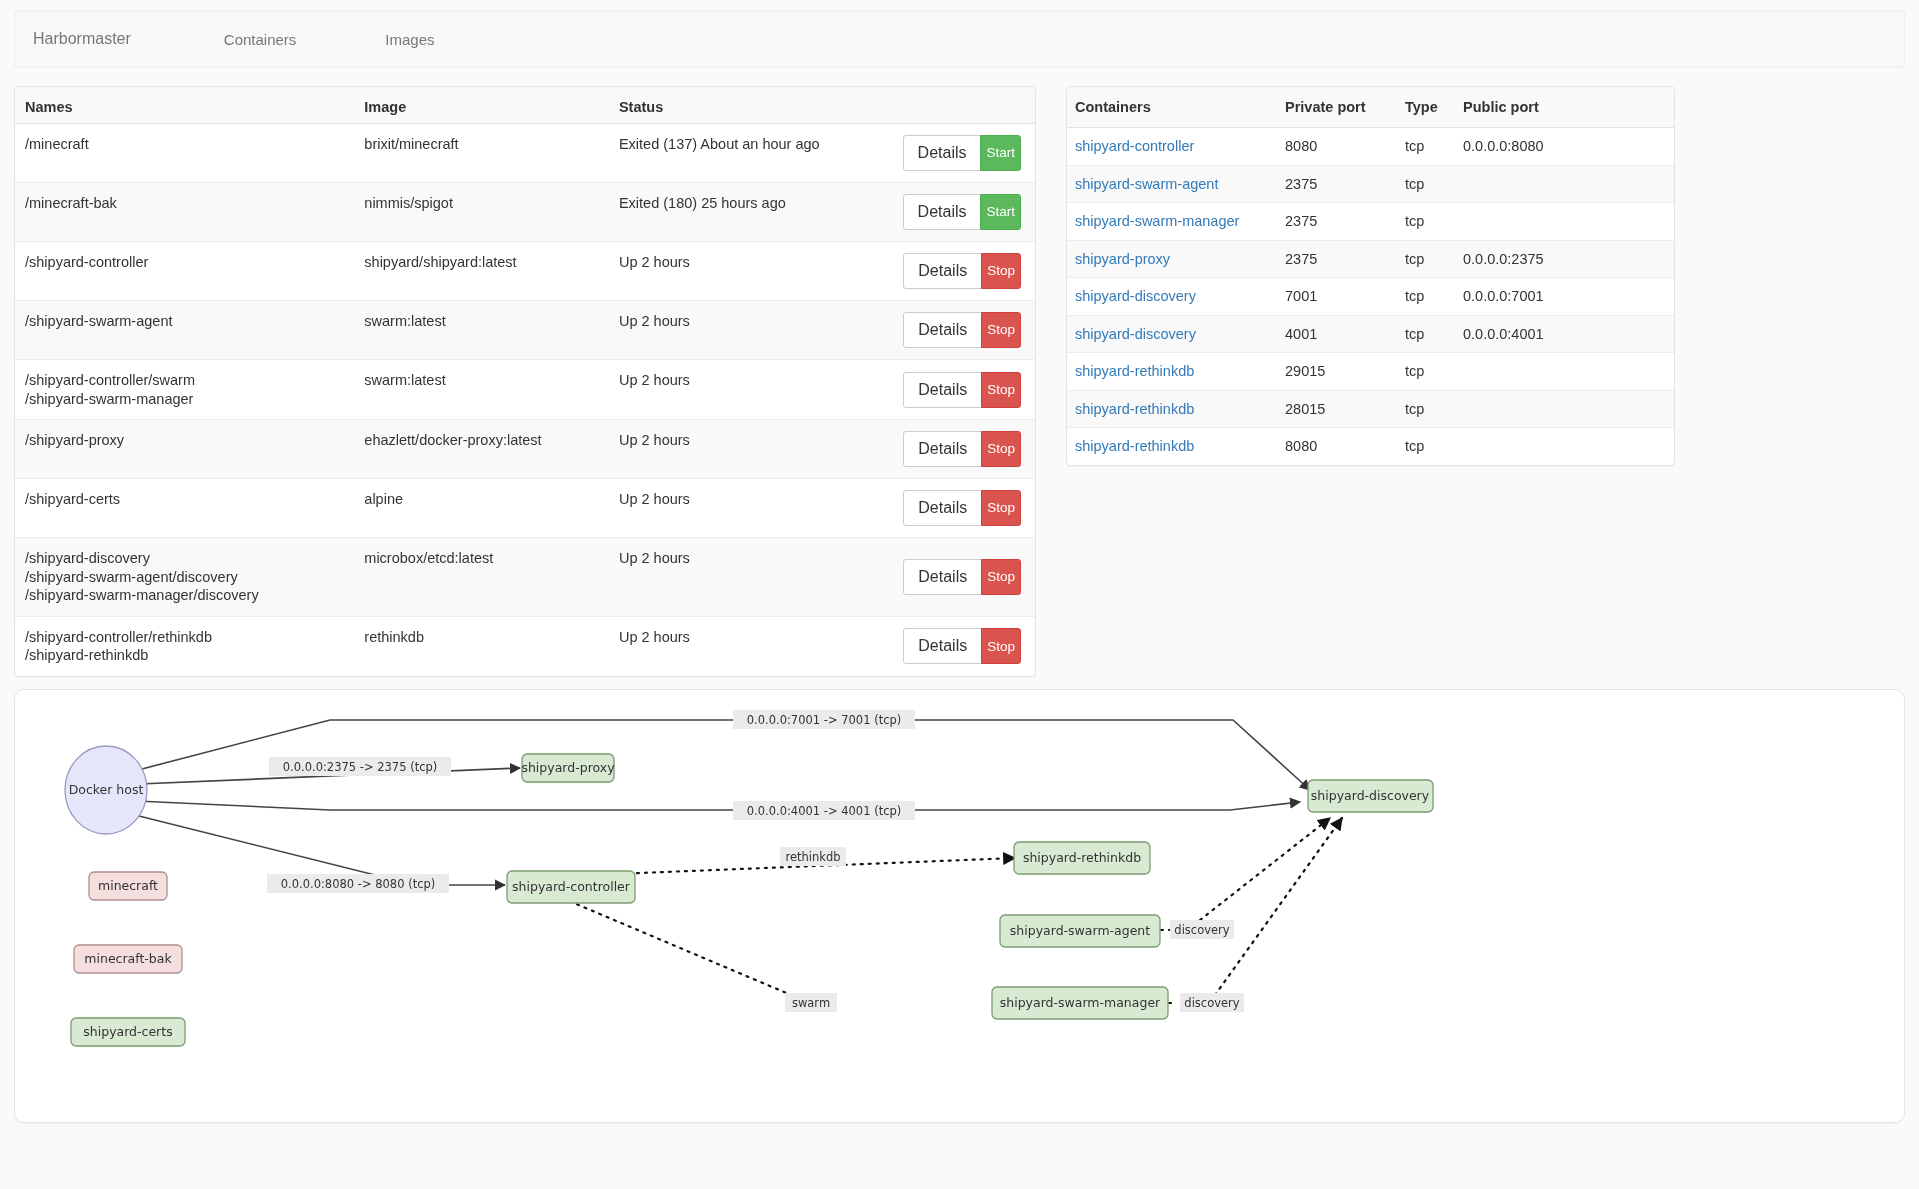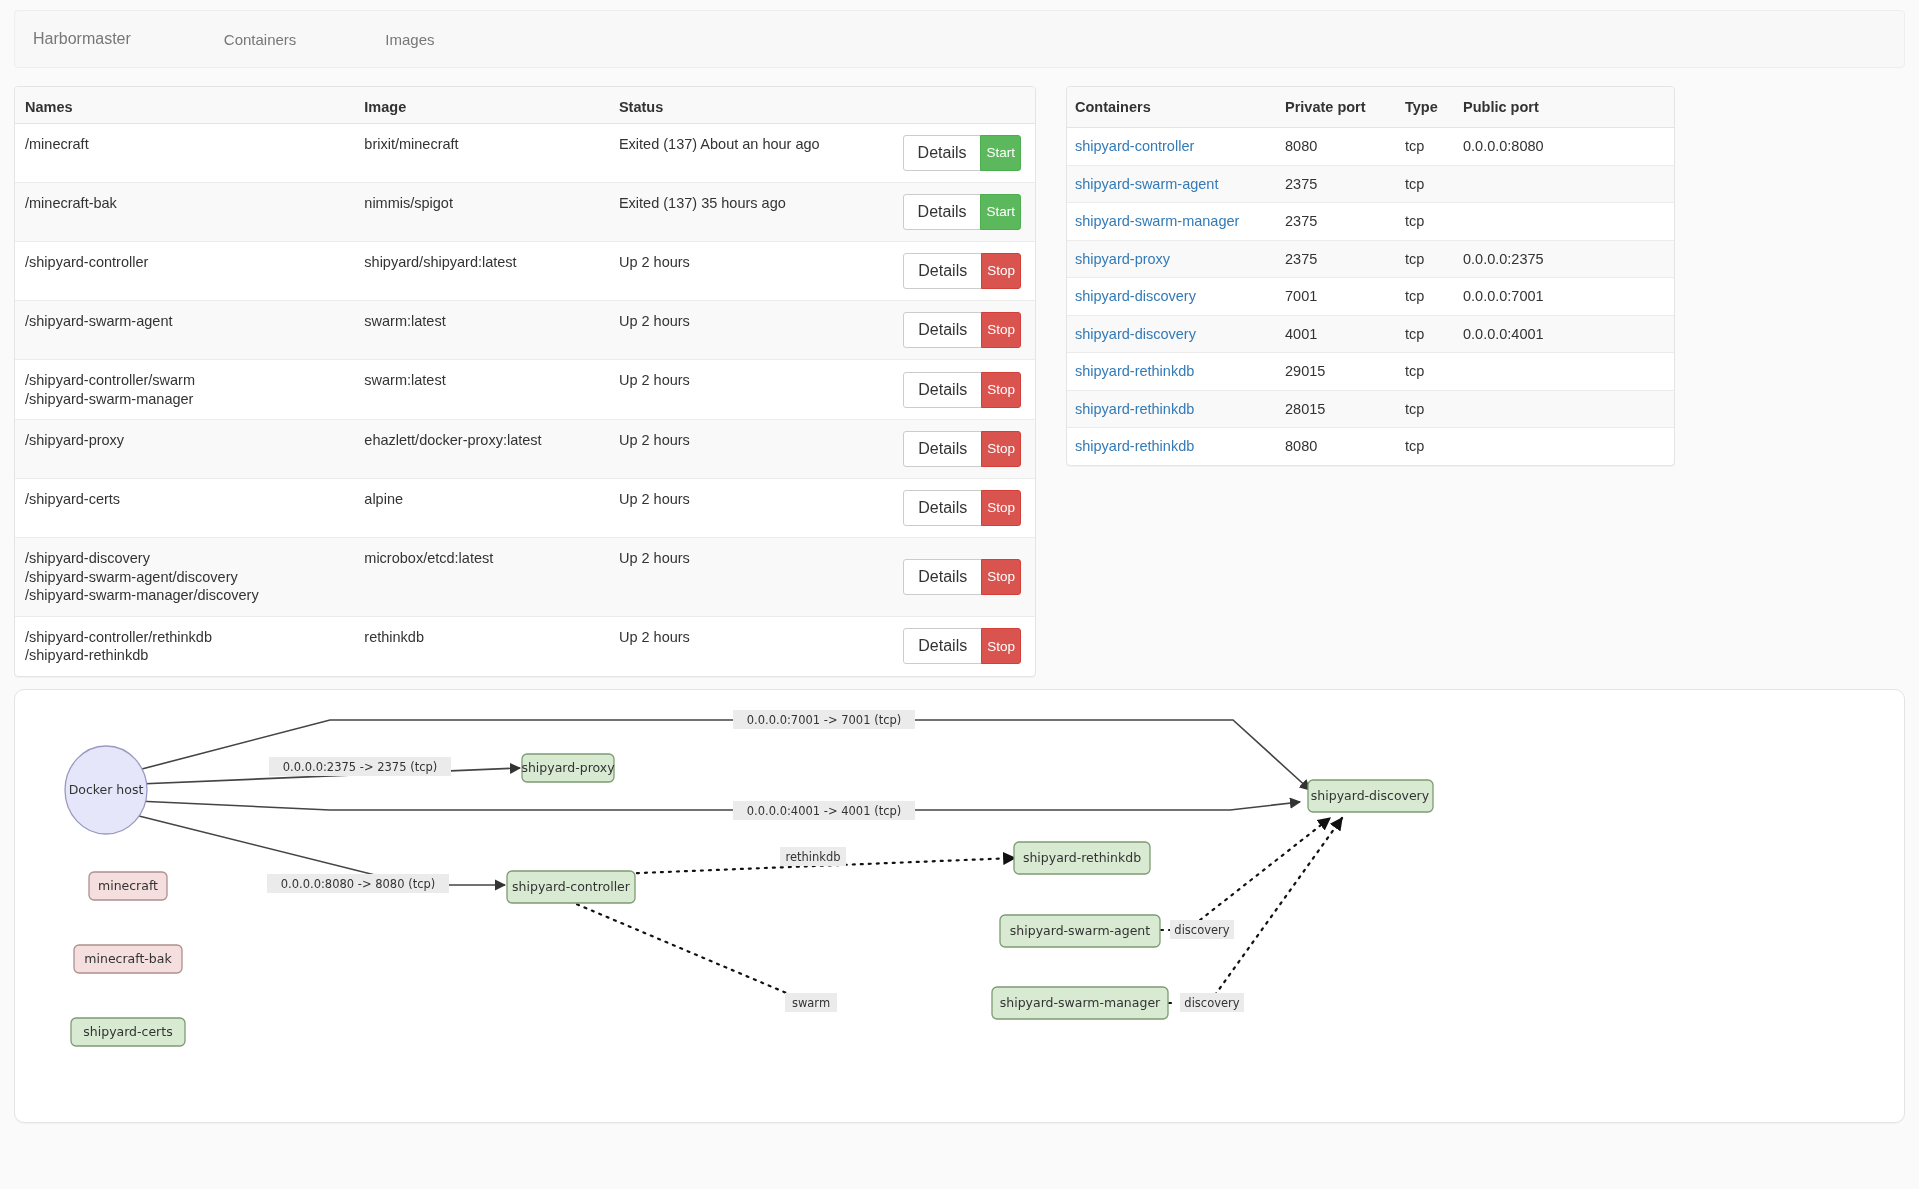--- a/index.html
+++ b/index.html
@@ -175,21 +175,21 @@
               <td class="c-image">brixit/minecraft</td>
               <td class="c-status">Exited (137) About an hour ago</td>
               <td class="c-actions actions"><div class="btn-group">
                   <button class="btn">Details</button>
                   <button class="btn-action btn-start">Start</button>
                 </div></td>
             </tr>
             <tr>
               <td class="c-names" style="white-space: pre-line;">/minecraft-bak</td>
               <td class="c-image">nimmis/spigot</td>
-              <td class="c-status">Exited (137) 35 hours ago</td>
+              <td class="c-status">Exited (180) 25 hours ago</td>
               <td class="c-actions actions"><div class="btn-group">
                   <button class="btn">Details</button>
                   <button class="btn-action btn-start">Start</button>
                 </div></td>
             </tr>
             <tr>
               <td class="c-names" style="white-space: pre-line;">/shipyard-controller</td>
               <td class="c-image">shipyard/shipyard:latest</td>
               <td class="c-status">Up 2 hours</td>
               <td class="c-actions actions"><div class="btn-group">

